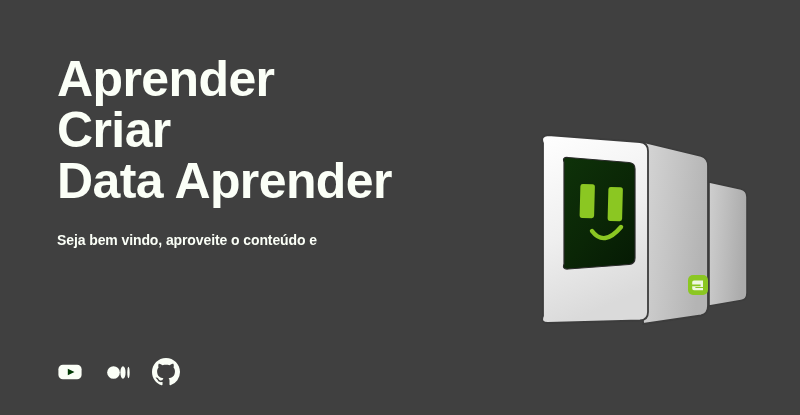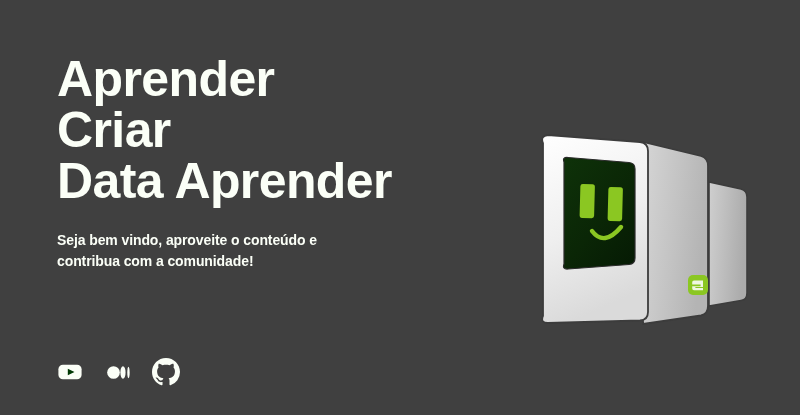--- a/index.html
+++ b/index.html
@@ -98,21 +98,20 @@
   <div class="hero-content">
 
     <h1 class="headline">
       <span class="headline-line">Aprender</span>
       <span class="headline-line">Criar</span>
       <span class="headline-line">Data Aprender</span>
     </h1>
 
     <p class="subtitle">
       <span class="subtitle-line">Seja bem vindo, aproveite o conteúdo e</span>
-      <span class="subtitle-line">contribua com a comunidade!</span>
     </p>
   </div>
 
   <div class="social-row">
 
     <a class="social-link" href="#">
       <span>
         <svg width="26" height="26" viewBox="0 0 24 24" aria-hidden="true">
           <rect x="1.3" y="5.2" width="21.4" height="13.6" rx="4.2" ry="4.2" fill="#FBFFF7"></rect>
           <polygon points="10,8.9 16.1,12 10,15.1" fill="#023B05"></polygon>

